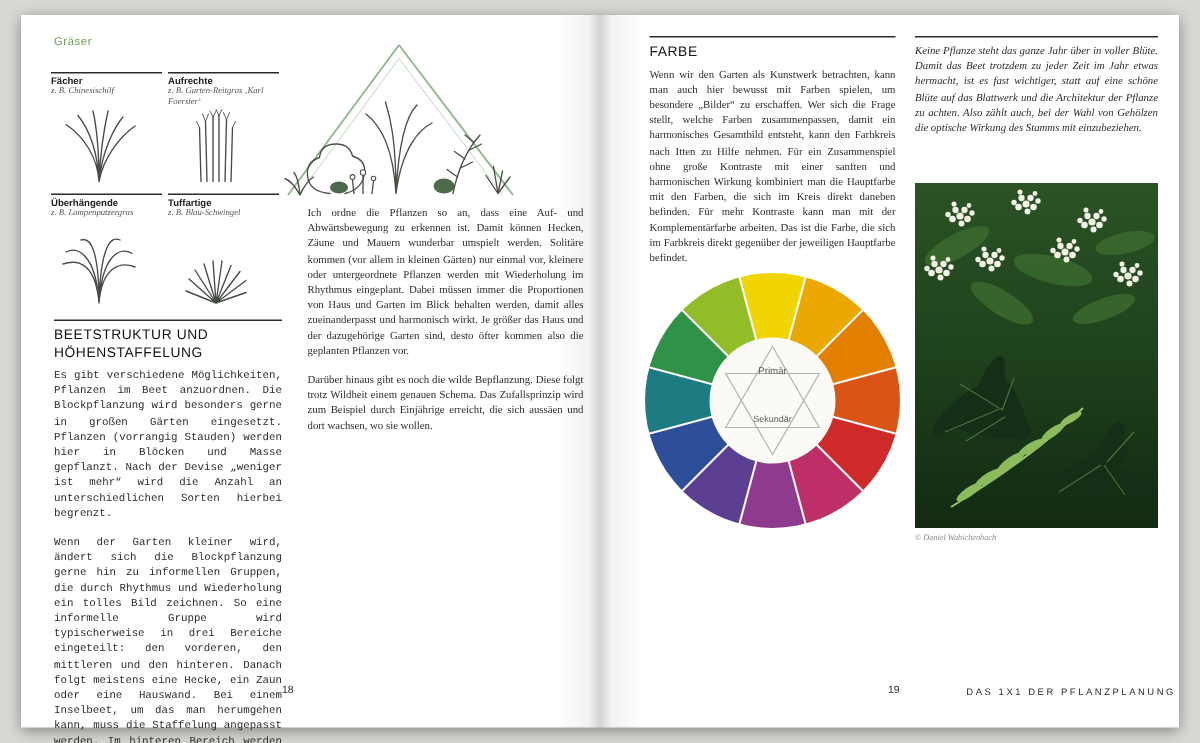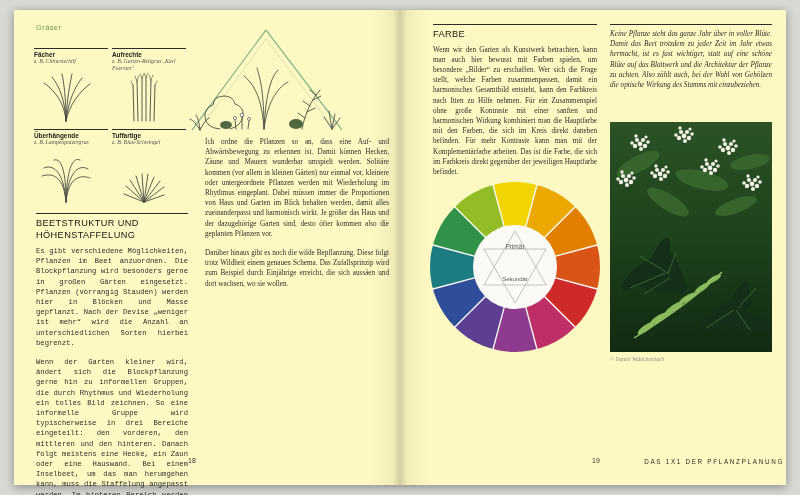--- a/index.html
+++ b/index.html
@@ -1,20 +1,20 @@
 <!DOCTYPE html>
 <html lang="de"><head>
 <meta charset="utf-8">
 <style>
   * { margin:0; padding:0; box-sizing:border-box; }
   html,body { width:800px; height:495px; overflow:hidden; }
   body { background:#d8d8d4; font-family:"Liberation Serif", serif; }
 
   .spread { position:absolute; left:14px; top:10px; width:772px; height:475px;
-            background:#fef9c3; box-shadow:0 2px 9px rgba(0,0,0,.38); }
+            background:#ffffff; box-shadow:0 2px 9px rgba(0,0,0,.38); }
   .gutter { position:absolute; left:356px; top:0; width:60px; height:100%; z-index:6;
             background:linear-gradient(90deg, rgba(0,0,0,0) 0%, rgba(0,0,0,.05) 38%,
               rgba(55,55,45,.22) 50%, rgba(0,0,0,.05) 62%, rgba(0,0,0,0) 100%);
             pointer-events:none; }
   .abs { position:absolute; }
 
   .section-label { font-family:"Liberation Sans", sans-serif; font-size:7.5px;
                    color:#6d9b52; letter-spacing:.4px; }
 
   .grass-grid { display:grid; grid-template-columns:74px 74px; grid-column-gap:4px; grid-row-gap:7px; }

